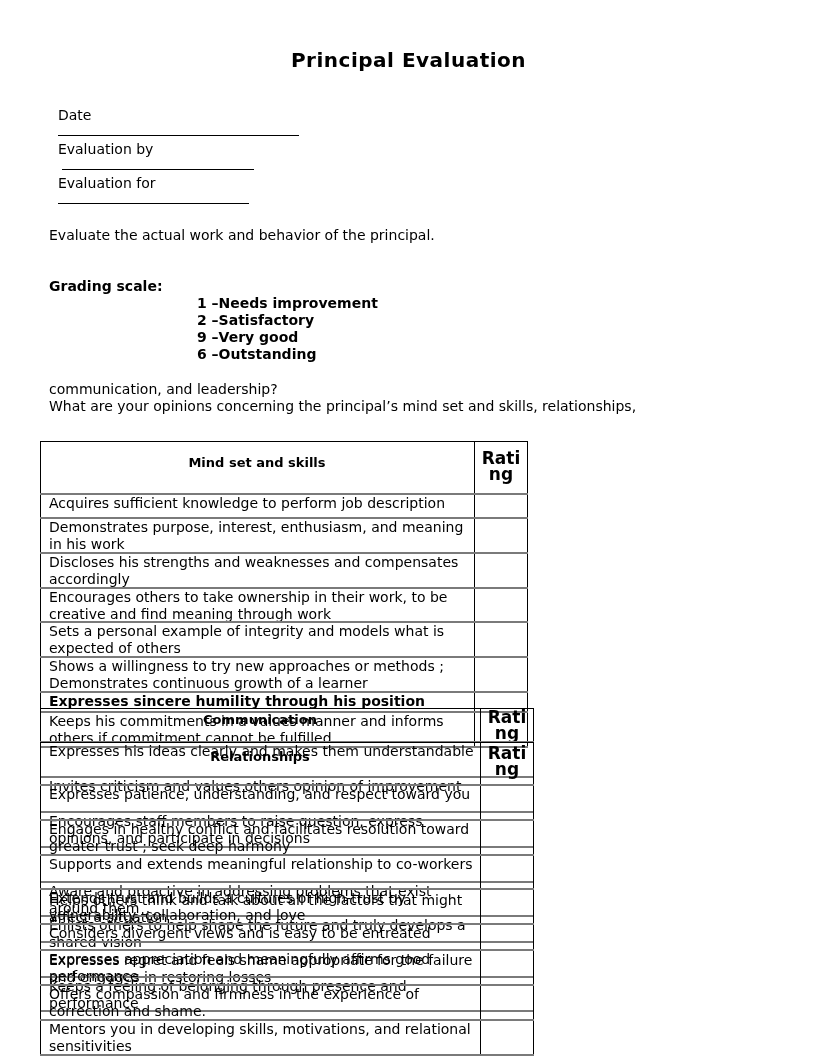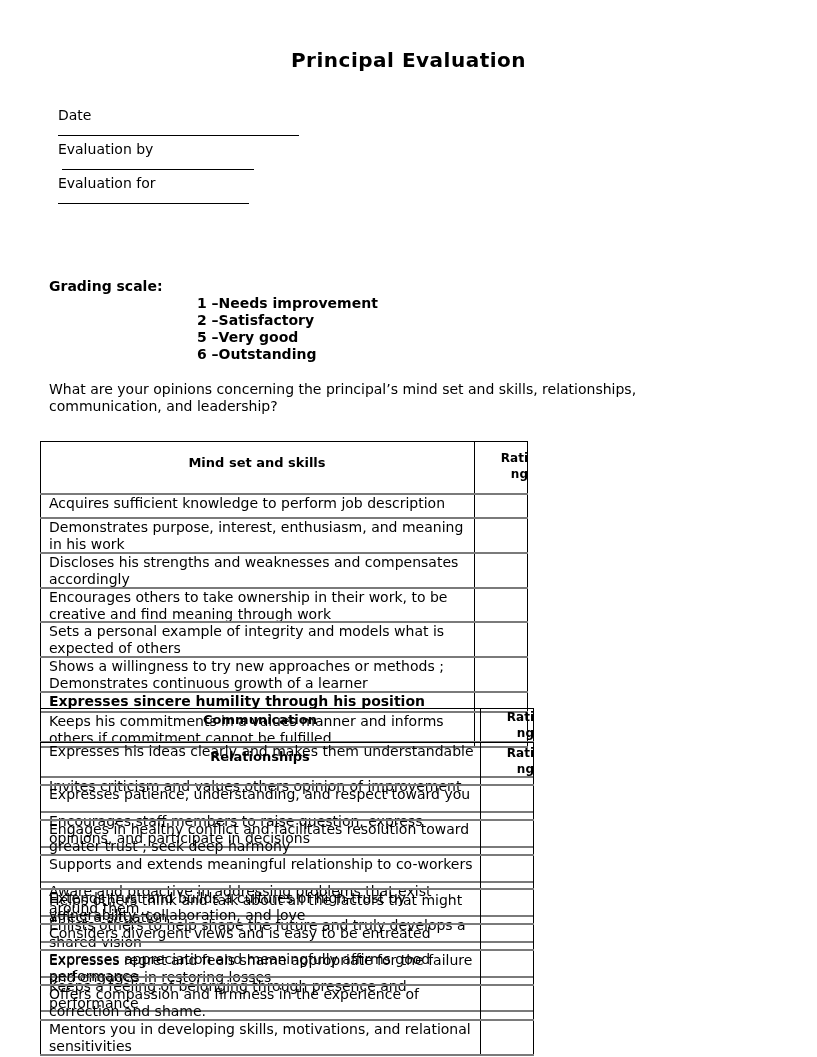--- a/index.html
+++ b/index.html
@@ -10,21 +10,21 @@
   .field { left: 49px; font-size: 14px; white-space: pre; }
   .blank { display: inline-block; border-bottom: 1px solid #000; height: 12px; vertical-align: baseline; }
   .para { left: 49px; font-size: 14px; line-height: 17px; width: 720px; }
   .bold { font-weight: bold; }
   .scale { left: 197px; font-size: 14px; font-weight: bold; line-height: 17px; }
   .tbl { position: absolute; }
   .tbl .outer { position: absolute; left: 0; top: 0; border: 1px solid #000; box-sizing: border-box; }
   .tbl .vline { position: absolute; width: 1px; background: #000; }
   .tbl .hline { position: absolute; left: 0; height: 2px; background: #7a7a7a; }
   .tbl .head { position: absolute; font-weight: bold; font-size: 13px; text-align: center; }
-  .tbl .rhead { position: absolute; font-weight: bold; font-size: 12px; text-align: right; line-height: 16px; }
+  .tbl .rhead { position: absolute; font-weight: bold; font-size: 17px; text-align: center; line-height: 16px; }
   .tbl .cell { position: absolute; left: 9px; font-size: 14px; line-height: 17px; white-space: normal; }
   .tbl .rcell { position: absolute; }
 </style>
 </head>
 <body>
 
 <div class="abs title">Principal Evaluation</div>
 
 <div class="abs field" style="top:91px;">
   <span>Date</span>
@@ -33,33 +33,34 @@
 <div class="abs field" style="top:125px;">
   <span>Evaluation by</span>
   <span class="blank" style="width:192px; margin-left:4px;"></span>
 </div>
 <div class="abs field" style="top:159px;">
   <span>Evaluation for</span>
   <span class="blank" style="width:191px;"></span>
 </div>
 
 <div class="abs para" style="top:227px;">
+  <div>Evaluate the actual work and behavior of the principal.</div>
 </div>
 
 <div class="abs para bold" style="top:278px;">Grading scale:</div>
 <div class="abs scale" style="top:295px;">
   <div>1 –Needs improvement</div>
   <div>2 –Satisfactory</div>
-  <div>5 –Very good</div>
+  <div>9 –Very good</div>
   <div>6 –Outstanding</div>
 </div>
 
 <div class="abs para" style="top:381px;">
+  <div>communication, and leadership?</div>
   <div>What are your opinions concerning the principal’s mind set and skills, relationships,</div>
-  <div>communication, and leadership?</div>
 </div>
 
 <div id="tables-root">
     <div class="tbl" style="left: 40px; top: 441px;">
       <div class="outer" style="width: 488px; height: 307px;"></div>
       <div class="vline" style="left: 434px; top: 0px; height: 307px;"></div>
       <div class="head" style="left: 0px; width: 434px; top: 14px;">Mind set and skills</div>
       <div class="rhead" style="left: 434px; width: 54px; top: 9px;">
         <div>Rati</div>
         <div>ng</div>

